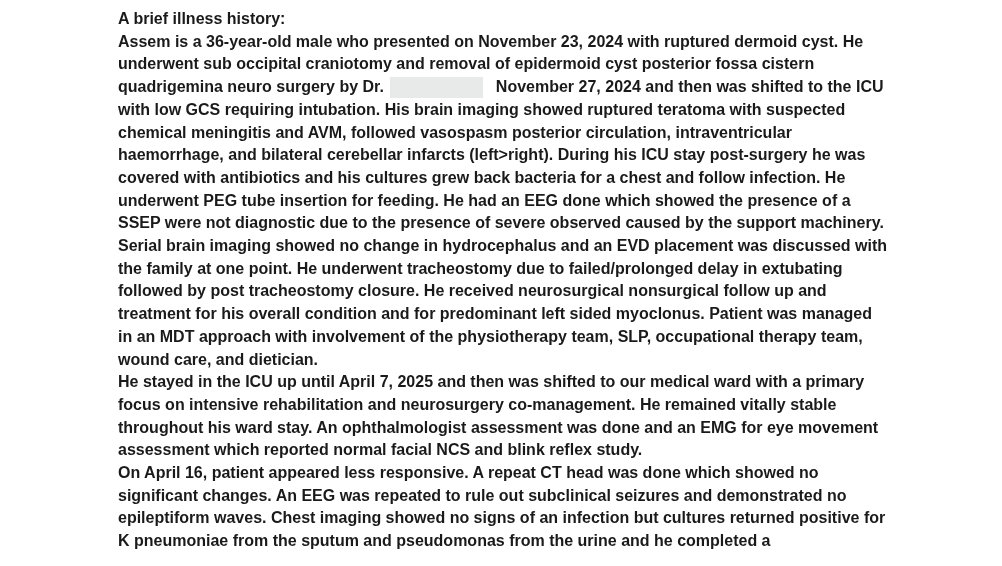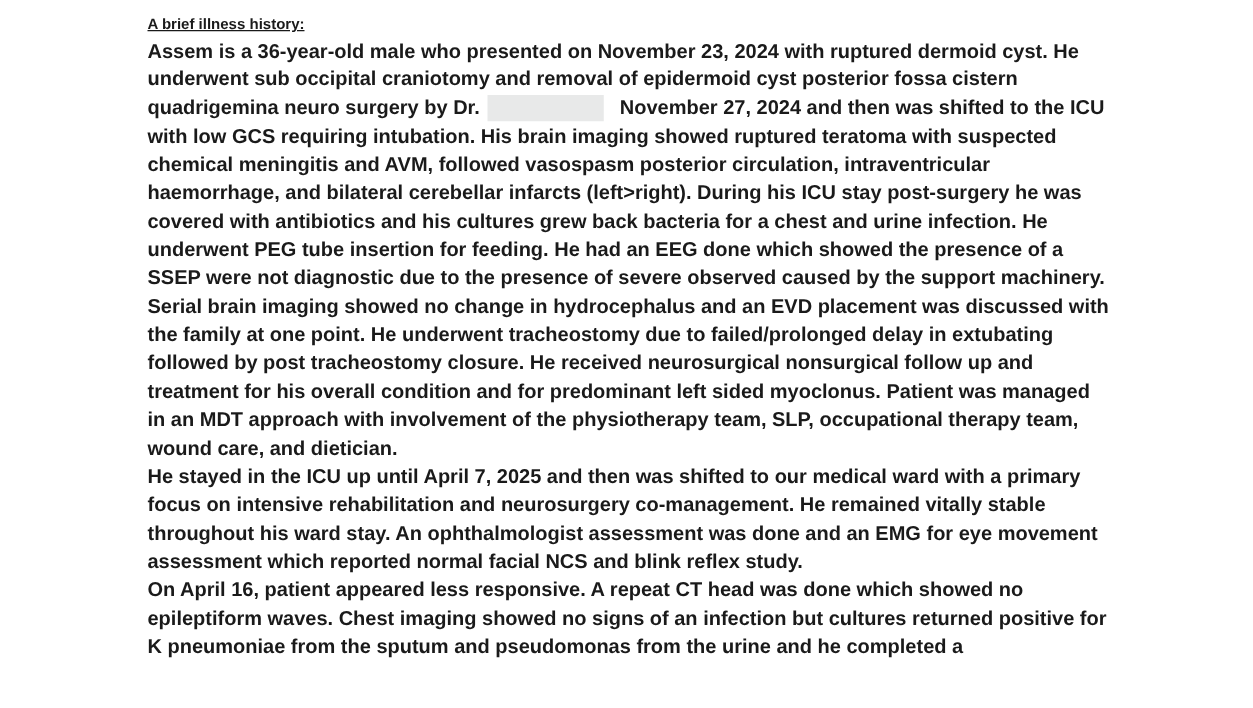--- a/index.html
+++ b/index.html
@@ -17,23 +17,22 @@
     position: absolute;
     top: 8px;
     left: 118px;
     width: 800px;
     color: var(--text-color, #1a1a1a);
     font-size: 16px;
     line-height: 22.7px;
   }
   .title {
     margin: 0;
-    font-size: 12px;
+    font-size: 16px;
     font-weight: bold;
-    text-decoration: underline;
     line-height: 22.7px;
   }
   .line {
     white-space: nowrap;
     font-weight: bold;
   }
   .redaction {
     display: inline-block;
     width: 93px;
     height: 21px;
@@ -51,30 +50,31 @@
   <div class="line">Assem is a 36-year-old male who presented on November 23, 2024 with ruptured dermoid cyst. He</div>
   <div class="line">underwent sub occipital craniotomy and removal of epidermoid cyst posterior fossa cistern</div>
 
   <div class="line">
     <span>quadrigemina neuro surgery by Dr.</span><span class="redaction"></span><span>November 27, 2024 and then was shifted to the ICU</span>
   </div>
 
   <div class="line">with low GCS requiring intubation. His brain imaging showed ruptured teratoma with suspected</div>
   <div class="line">chemical meningitis and AVM, followed vasospasm posterior circulation, intraventricular</div>
   <div class="line">haemorrhage, and bilateral cerebellar infarcts (left&gt;right). During his ICU stay post-surgery he was</div>
-  <div class="line">covered with antibiotics and his cultures grew back bacteria for a chest and urine infection. He</div>
+  <div class="line">covered with antibiotics and his cultures grew back bacteria for a chest and follow infection. He</div>
   <div class="line">underwent PEG tube insertion for feeding. He had an EEG done which showed the presence of a</div>
   <div class="line">SSEP were not diagnostic due to the presence of severe observed caused by the support machinery.</div>
   <div class="line">Serial brain imaging showed no change in hydrocephalus and an EVD placement was discussed with</div>
   <div class="line">the family at one point. He underwent tracheostomy due to failed/prolonged delay in extubating</div>
   <div class="line">followed by post tracheostomy closure. He received neurosurgical nonsurgical follow up and</div>
   <div class="line">treatment for his overall condition and for predominant left sided myoclonus. Patient was managed</div>
   <div class="line">in an MDT approach with involvement of the physiotherapy team, SLP, occupational therapy team,</div>
   <div class="line">wound care, and dietician.</div>
   <div class="line">He stayed in the ICU up until April 7, 2025 and then was shifted to our medical ward with a primary</div>
   <div class="line">focus on intensive rehabilitation and neurosurgery co-management. He remained vitally stable</div>
   <div class="line">throughout his ward stay. An ophthalmologist assessment was done and an EMG for eye movement</div>
   <div class="line">assessment which reported normal facial NCS and blink reflex study.</div>
   <div class="line">On April 16, patient appeared less responsive. A repeat CT head was done which showed no</div>
+  <div class="line">significant changes. An EEG was repeated to rule out subclinical seizures and demonstrated no</div>
   <div class="line">epileptiform waves. Chest imaging showed no signs of an infection but cultures returned positive for</div>
 
   <div class="line">K pneumoniae from the sputum and pseudomonas from the urine and he completed a</div>
 </div>
 
 </body></html>

